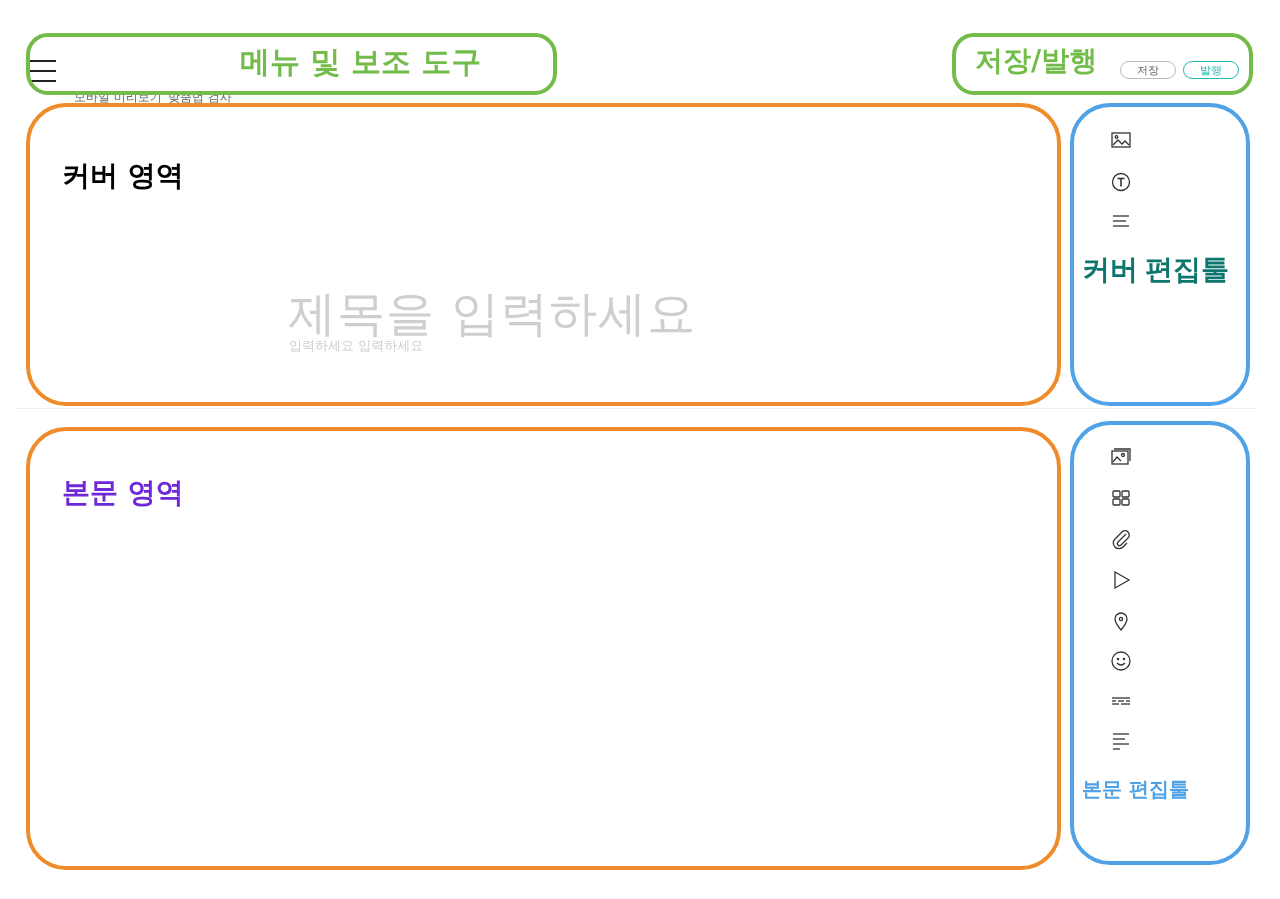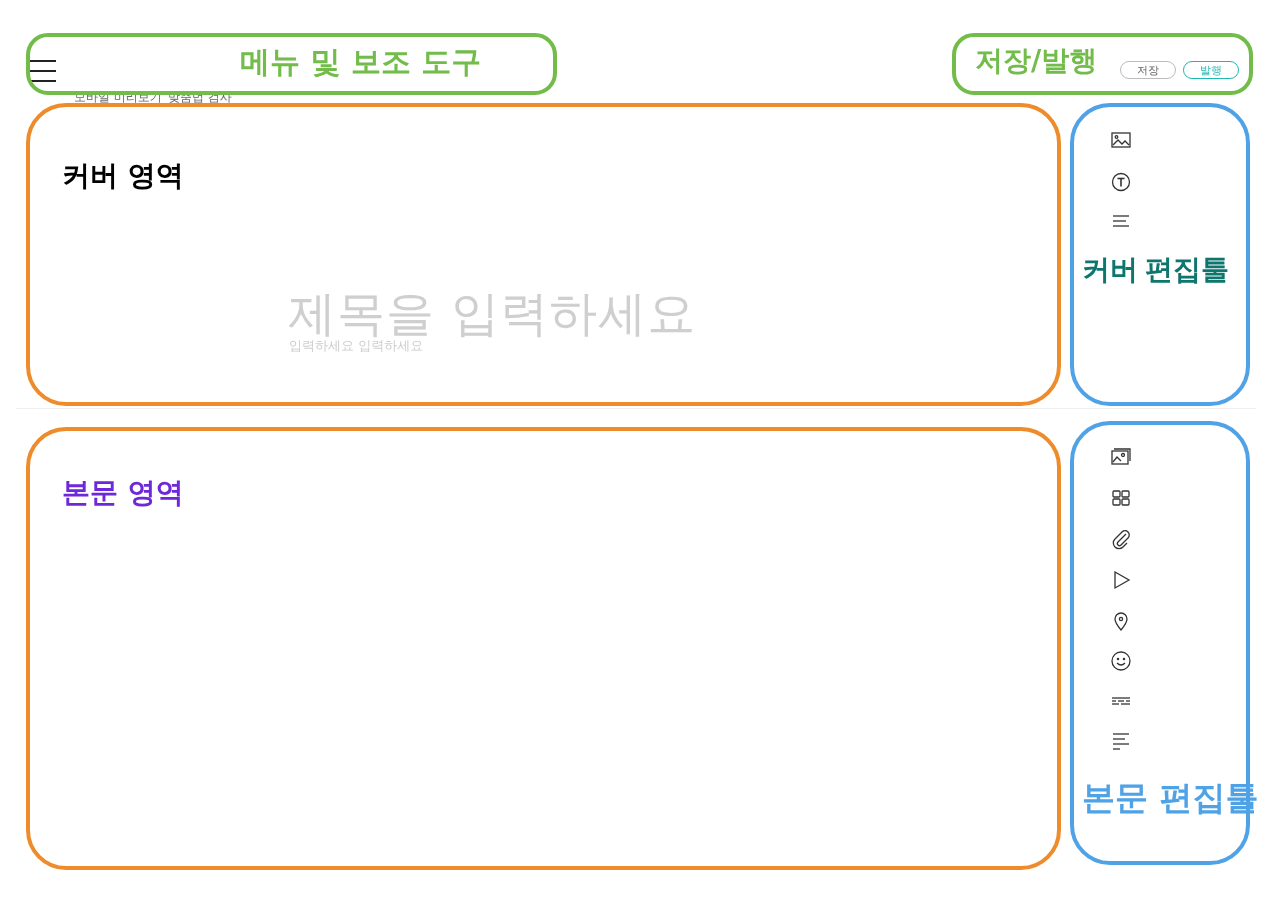--- a/index.html
+++ b/index.html
@@ -142,13 +142,13 @@
 <div class="anno orange" style="left:26px; top:103px; width:1035px; height:303px;"></div>
 <div class="anno-label" style="left:62px; top:157px; font-size:28px; color:#000000;">커버 영역</div>
 
 <div class="anno blue" style="left:1070px; top:103px; width:180px; height:303px;"></div>
 <div class="anno-label" style="left:1082px; top:251px; font-size:28px; color:#0f766e;font-family:Liberation Serif, serif;">커버 편집툴</div>
 
 <div class="anno orange" style="left:26px; top:427px; width:1035px; height:443px;"></div>
 <div class="anno-label" style="left:62px; top:474px; font-size:28px; color:#6d28d9;">본문 영역</div>
 
 <div class="anno blue" style="left:1070px; top:421px; width:180px; height:444px;"></div>
-<div class="anno-label" style="left:1082px; top:776px; font-size:33px; color:#4fa2e6;">본문 편집툴</div>
+<div class="anno-label" style="left:1082px; top:776px; font-size:20px; color:#4fa2e6;">본문 편집툴</div>
 
 </body></html>

